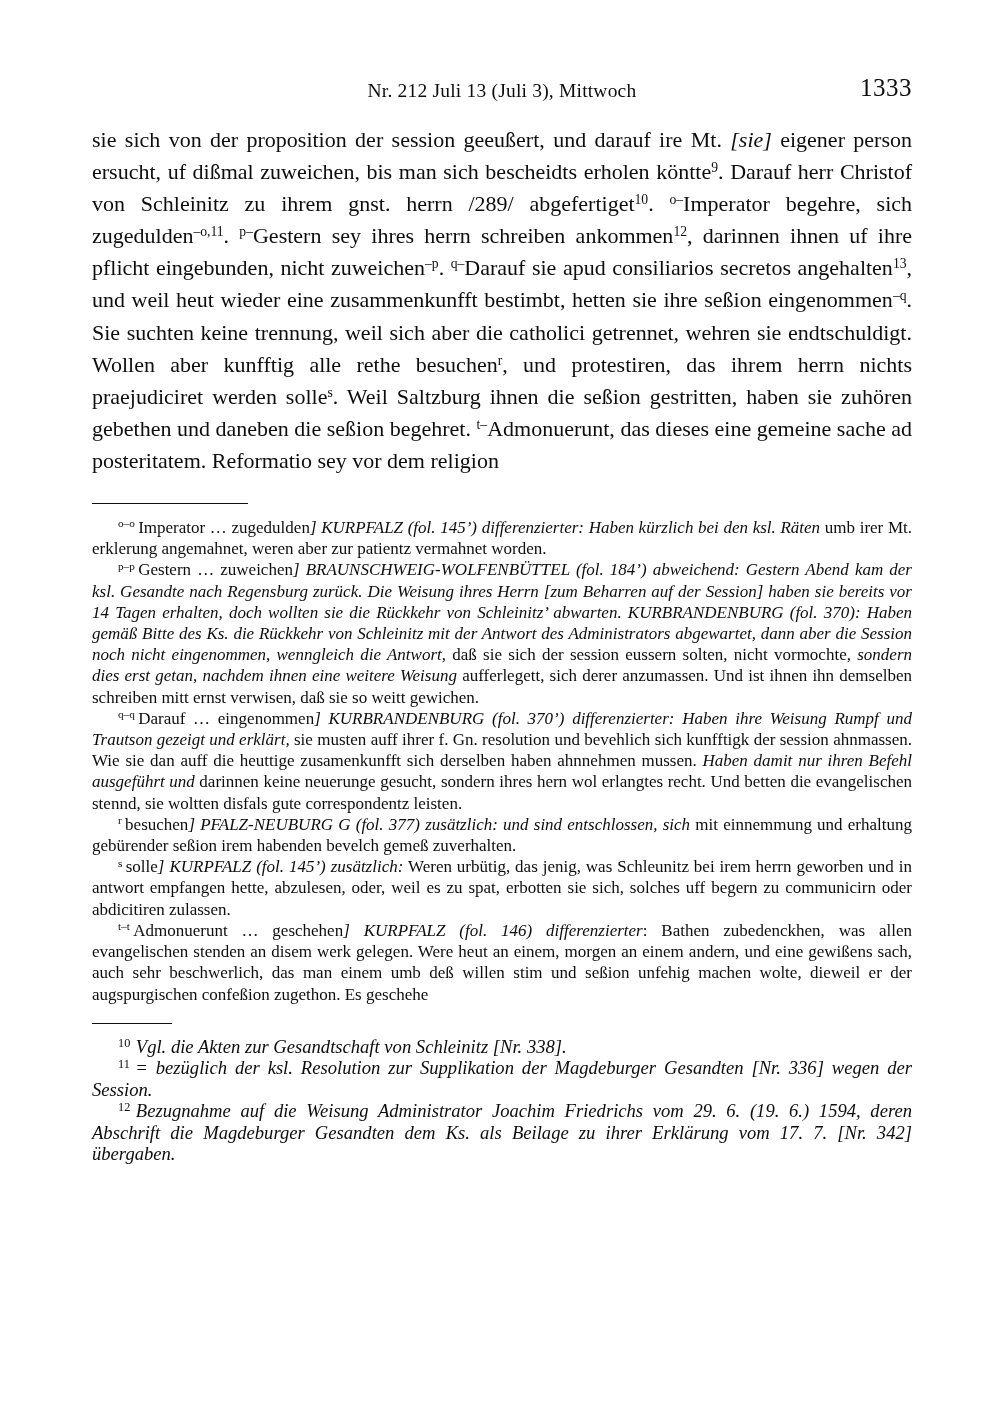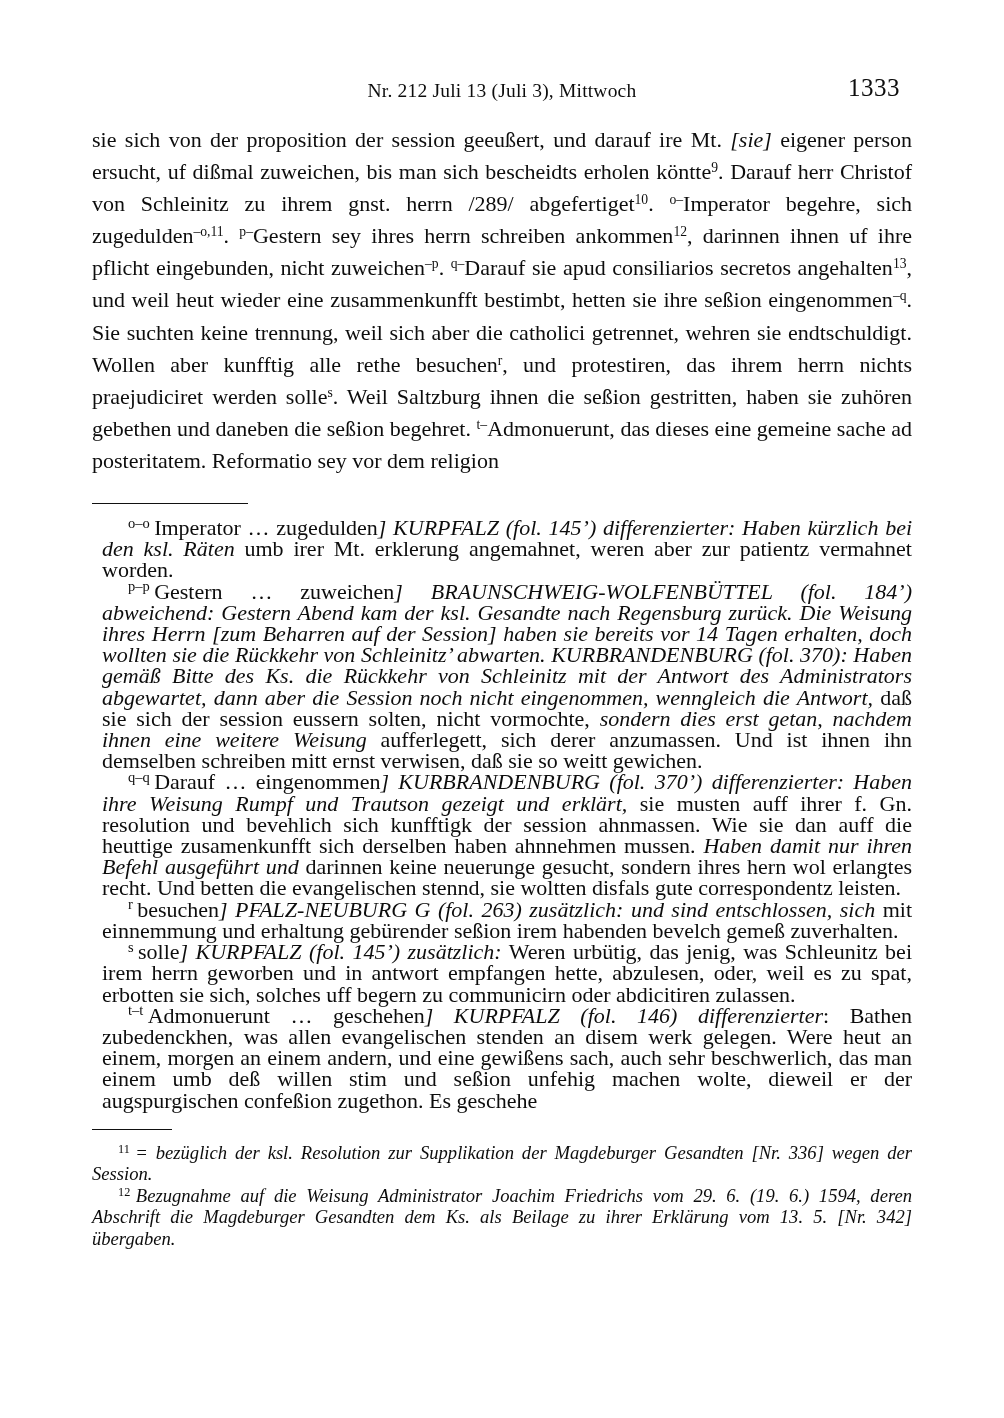--- a/index.html
+++ b/index.html
@@ -33,21 +33,21 @@
     letter-spacing: 0.01em;
   }
   .runhead-title {
     position: absolute;
     left: 0;
     right: 0;
     text-align: center;
   }
   .runhead-folio {
     position: absolute;
-    right: 12px;
+    right: 0;
     top: -3px;
     font-size: 25px;
     letter-spacing: 0.02em;
     margin-left: 48px;
   }
 
   
   .bodytext {
     margin-top: 16px;
     font-size: 22px;
@@ -82,25 +82,24 @@
     margin-bottom: 13px;
   }
   .rule-footnotes {
     width: 80px;
     margin-top: 18px;
     margin-bottom: 12px;
   }
 
   
   .apparatus {
-    font-size: 22px;
+    font-size: 17px;
     line-height: 21.2px;
     text-align: justify;
     hyphens: manual;
-    margin-left: 10px;
   }
   .apparatus .note {
     margin: 0;
     text-indent: 26px;
   }
 
   
   .footnotes {
     font-size: 18.6px;
     line-height: 21.5px;
@@ -140,25 +139,26 @@
   <div class="bodytext">
     <p id="body-paragraph"><span class="rm">sie sich von der proposition der session geeußert, und darauf ire Mt. </span><i>[sie]</i><span class="rm"> eigener person ersucht, uf dißmal zuweichen, bis man sich bescheidts erholen köntte</span><span class="sup">9</span><span class="rm">. Darauf herr Christof von Schleinitz zu ihrem gnst. herrn /289/ abgefertiget</span><span class="sup">10</span><span class="rm">. </span><span class="sup">o–</span><span class="rm">Imperator begehre, sich zugedulden</span><span class="sup">–o,11</span><span class="rm">. </span><span class="sup">p–</span><span class="rm">Gestern sey ihres herrn schreiben ankommen</span><span class="sup">12</span><span class="rm">, darinnen ihnen uf ihre pflicht eingebunden, nicht zuweichen</span><span class="sup">–p</span><span class="rm">. </span><span class="sup">q–</span><span class="rm">Darauf sie apud consiliarios secretos angehalten</span><span class="sup">13</span><span class="rm">, und weil heut wieder eine zusammenkunfft bestimbt, hetten sie ihre seßion eingenommen</span><span class="sup">–q</span><span class="rm">. Sie suchten keine trennung, weil sich aber die catholici getrennet, wehren sie endtschuldigt. Wollen aber kunfftig alle rethe besuchen</span><span class="sup">r</span><span class="rm">, und protestiren, das ihrem herrn nichts praejudiciret werden solle</span><span class="sup">s</span><span class="rm">. Weil Saltzburg ihnen die seßion gestritten, haben sie zuhören gebethen und daneben die seßion begehret. </span><span class="sup">t–</span><span class="rm">Admonuerunt, das dieses eine gemeine sache ad posteritatem. Reformatio sey vor dem religion</span></p>
   </div>
 
   <hr class="rule rule-apparatus">
 
   <div class="apparatus" id="apparatus-block">
       <p class="note"><span class="note-mark">o–o</span><span class="rm">Imperator … zugedulden</span><i>] </i><i>KURPFALZ (fol. 145’) differenzierter: Haben kürzlich bei den ksl. Räten</i><span class="rm"> umb irer Mt. erklerung angemahnet, weren aber zur patientz vermahnet worden.</span></p>
       <p class="note"><span class="note-mark">p–p</span><span class="rm">Gestern … zuweichen</span><i>] </i><i>BRAUNSCHWEIG-WOLFENBÜTTEL (fol. 184’) abweichend: Gestern Abend kam der ksl. Gesandte nach Regensburg zurück. Die Weisung ihres Herrn [zum Beharren auf der Session] haben sie bereits vor 14 Tagen erhalten, doch wollten sie die Rückkehr von Schleinitz’ abwarten. KURBRANDENBURG (fol. 370): Haben gemäß Bitte des Ks. die Rückkehr von Schleinitz mit der Antwort des Administrators abgewartet, dann aber die Session noch nicht eingenommen, wenngleich die Antwort,</i><span class="rm"> daß sie sich der session eussern solten, nicht vormochte, </span><i>sondern dies erst getan, nachdem ihnen eine weitere Weisung</i><span class="rm"> aufferlegett, sich derer anzumassen. Und ist ihnen ihn demselben schreiben mitt ernst verwisen, daß sie so weitt gewichen.</span></p>
       <p class="note"><span class="note-mark">q–q</span><span class="rm">Darauf … eingenommen</span><i>] </i><i>KURBRANDENBURG (fol. 370’) differenzierter: Haben ihre Weisung Rumpf und Trautson gezeigt und erklärt,</i><span class="rm"> sie musten auff ihrer f. Gn. resolution und bevehlich sich kunfftigk der session ahnmassen. Wie sie dan auff die heuttige zusamenkunfft sich derselben haben ahnnehmen mussen. </span><i>Haben damit nur ihren Befehl ausgeführt und</i><span class="rm"> darinnen keine neuerunge gesucht, sondern ihres hern wol erlangtes recht. Und betten die evangelischen stennd, sie woltten disfals gute correspondentz leisten.</span></p>
-      <p class="note"><span class="note-mark">r</span><span class="rm">besuchen</span><i>] </i><i>PFALZ-NEUBURG G (fol. 263) zusätzlich: und sind entschlossen, sich</i><span class="rm"> mit einnemmung und erhaltung gebürender seßion irem habenden bevelch gemeß zuverhalten.</span></p>
+      <p class="note"><span class="note-mark">r</span><span class="rm">besuchen</span><i>] </i><i>PFALZ-NEUBURG G (fol. 377) zusätzlich: und sind entschlossen, sich</i><span class="rm"> mit einnemmung und erhaltung gebürender seßion irem habenden bevelch gemeß zuverhalten.</span></p>
       <p class="note"><span class="note-mark">s</span><span class="rm">solle</span><i>] </i><i>KURPFALZ (fol. 145’) zusätzlich:</i><span class="rm"> Weren urbütig, das jenig, was Schleunitz bei irem herrn geworben und in antwort empfangen hette, abzulesen, oder, weil es zu spat, erbotten sie sich, solches uff begern zu communicirn oder abdicitiren zulassen.</span></p>
       <p class="note"><span class="note-mark">t–t</span><span class="rm">Admonuerunt … geschehen</span><i>] </i><i>KURPFALZ (fol. 146) differenzierter</i><span class="rm">: Bathen zubedenckhen, was allen evangelischen stenden an disem werk gelegen. Were heut an einem, morgen an einem andern, und eine gewißens sach, auch sehr beschwerlich, das man einem umb deß willen stim und seßion unfehig machen wolte, dieweil er der augspurgischen confeßion zugethon. Es geschehe</span></p>
     </div>
 
   <hr class="rule rule-footnotes">
 
   <div class="footnotes" id="footnote-block">
+      <p class="fn"><span class="fn-num">10</span><span>Vgl. die Akten zur Gesandtschaft von Schleinitz [Nr. 338].</span></p>
       <p class="fn"><span class="fn-num">11</span><span>= bezüglich der ksl. Resolution zur Supplikation der Magdeburger Gesandten [Nr. 336] wegen der Session.</span></p>
-      <p class="fn"><span class="fn-num">12</span><span>Bezugnahme auf die Weisung Administrator Joachim Friedrichs vom 29. 6. (19. 6.) 1594, deren Abschrift die Magdeburger Gesandten dem Ks. als Beilage zu ihrer Erklärung vom 13. 5. [Nr. 342] übergaben.</span></p>
+      <p class="fn"><span class="fn-num">12</span><span>Bezugnahme auf die Weisung Administrator Joachim Friedrichs vom 29. 6. (19. 6.) 1594, deren Abschrift die Magdeburger Gesandten dem Ks. als Beilage zu ihrer Erklärung vom 17. 7. [Nr. 342] übergaben.</span></p>
     </div>
 
 </div>
 
 </body></html>

